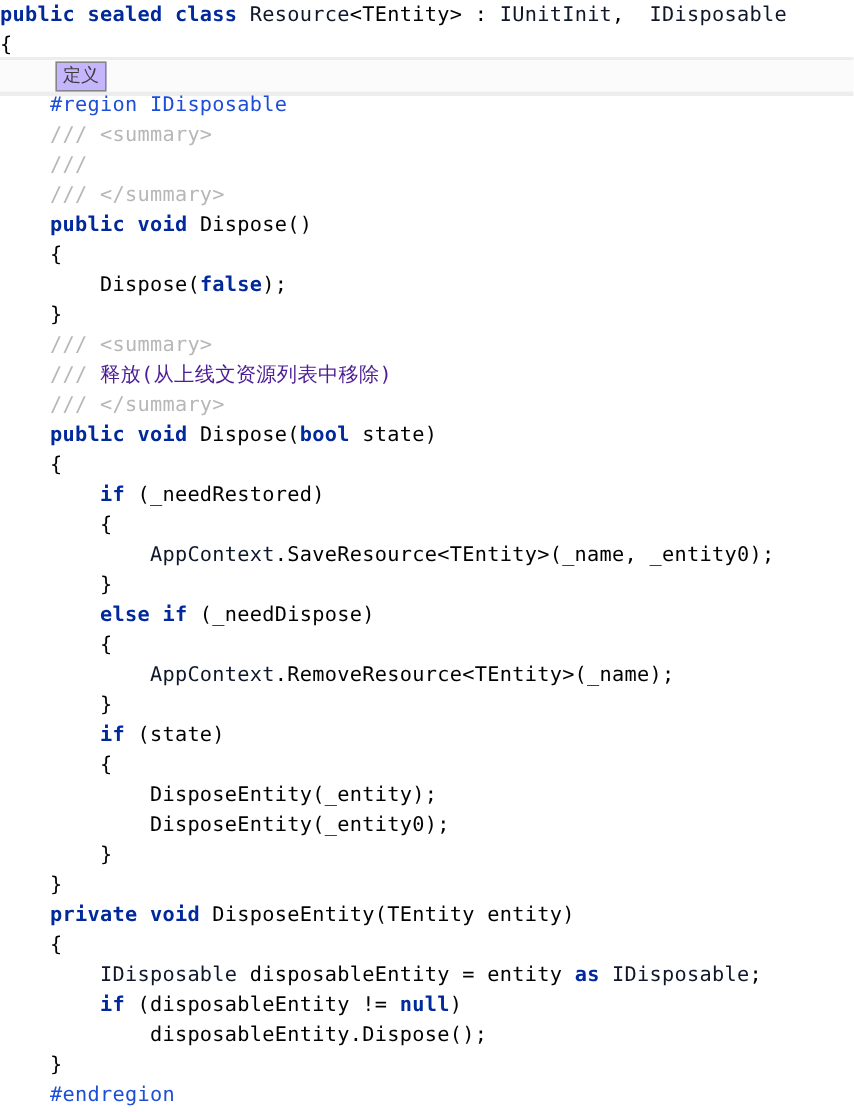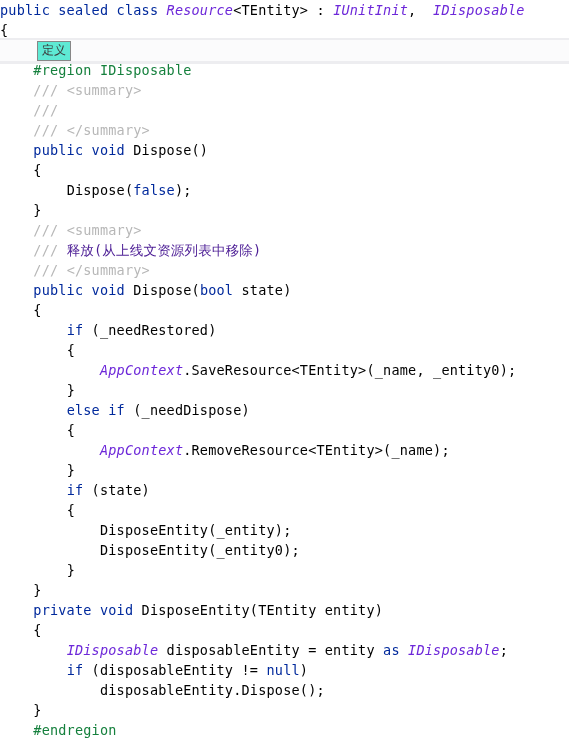--- a/index.html
+++ b/index.html
@@ -44,35 +44,35 @@
     white-space: pre;
     color: #000000;
     letter-spacing: 0.2px;
   }
   .line {
     height: 20px;
     white-space: pre;
   }
 
   
-  .kw        { color: #00299c; }   
-  .type      { color: #6d28d9; font-style: italic; }   
+  .kw        { color: #00299c; font-weight: bold; }   
+  .type      { color: #0f172a; }   
   .plain     { color: #000000; }
   .cmt       { color: #b7b7b7; }   
   .cmt-txt   { color: #4c1d95; }   
-  .pp        { color: #15803d; }
+  .pp        { color: #1d4ed8; }
 
   
   .def-box {
     position: absolute;
     left: 37px;
     top: 41px;
     z-index: 5;
     border: 1px solid #878787;
-    background: #5eead4;
+    background: #c4b5fd;
     color: #3c3c3c;
     font-family: "DejaVu Sans", "Liberation Sans", sans-serif;
     font-size: 12px;
     line-height: 15px;
     padding: 1px 4px 2px 4px;
     white-space: nowrap;
   }
 </style>
 </head>
 <body>

